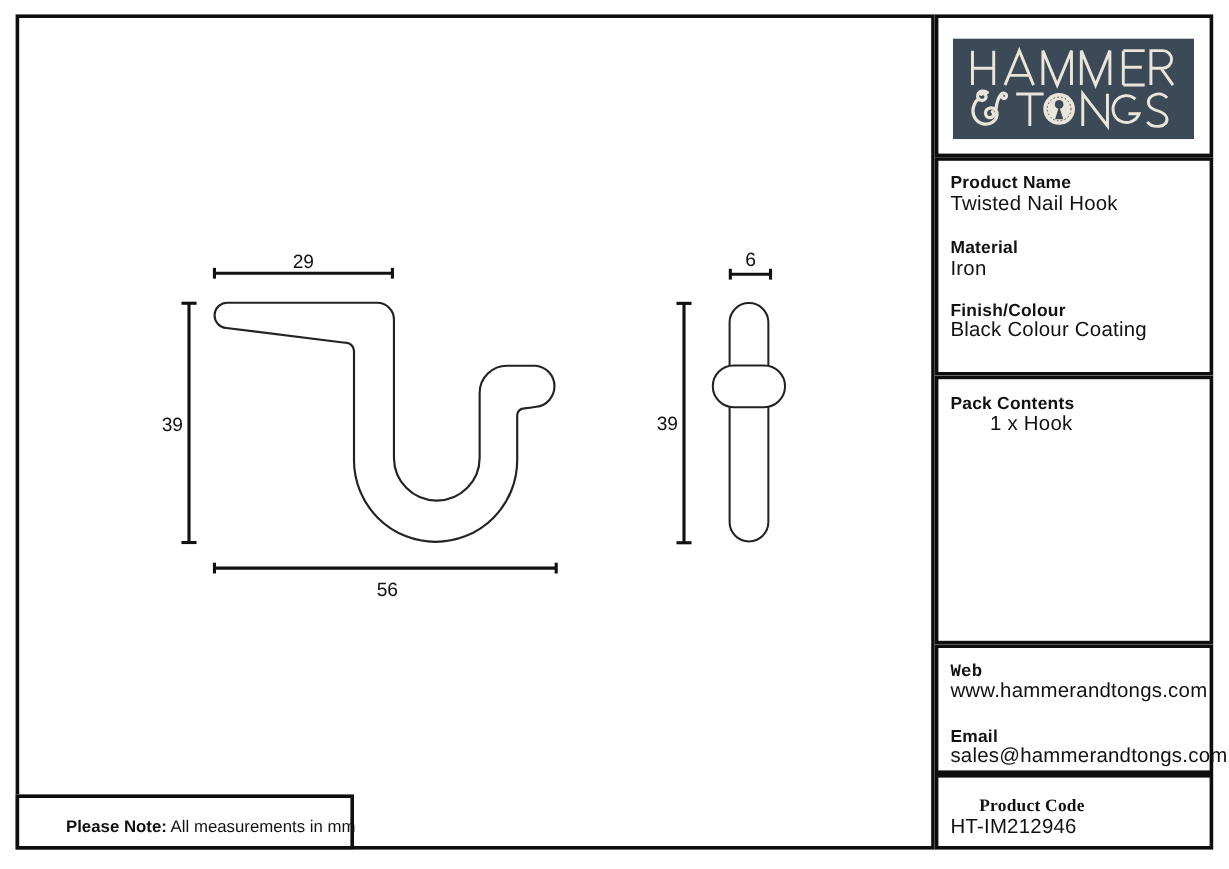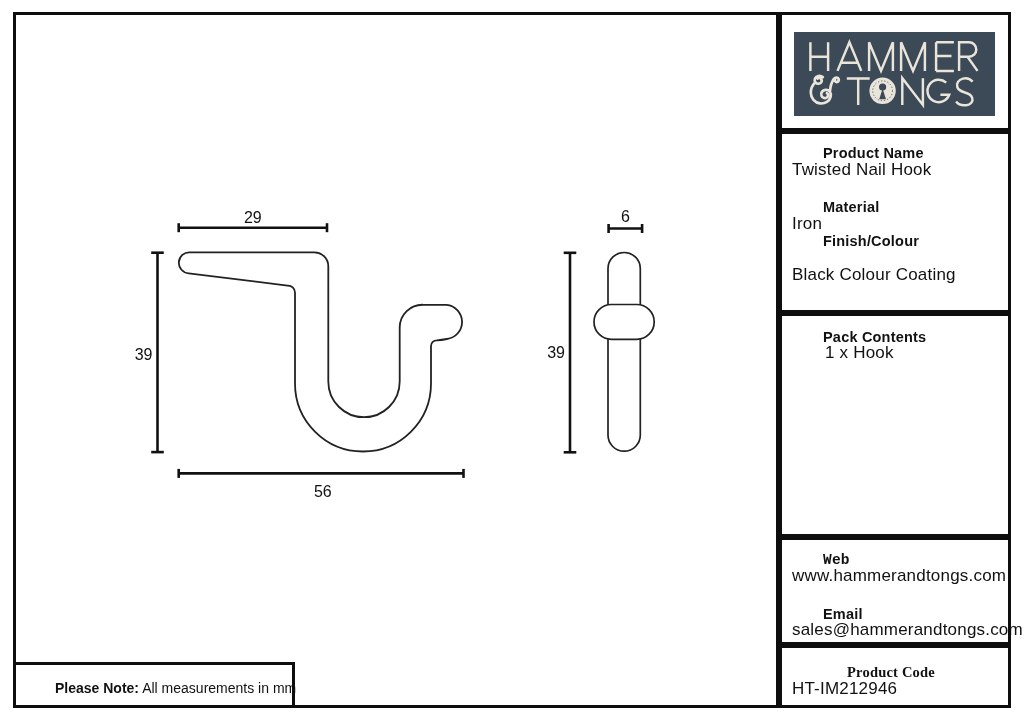--- a/index.html
+++ b/index.html
@@ -1,19 +1,19 @@
 <!DOCTYPE html>
 <html><head>
 <meta charset="utf-8">
 <style>
   html,body{margin:0;padding:0;}
   body{width:1024px;height:724px;background:#ffffff;position:relative;
        font-family:"Liberation Sans",sans-serif;overflow:hidden;}
   .box{position:absolute;border:3px solid #0e0e0e;box-sizing:border-box;background:#fff;}
-  .hdr{font-weight:bold;font-size:14.5px;color:#111;letter-spacing:0.2px;margin-left:31px;}
+  .hdr{font-weight:bold;font-size:14.5px;color:#111;letter-spacing:0.2px;}
   .val{font-weight:normal;font-size:17px;color:#111;letter-spacing:0.2px;}
   .tx{position:absolute;line-height:16.5px;}
 </style>
 </head>
 <body>
 
 <div class="box" style="left:13px;top:12px;width:766px;height:696px;"></div>
 
 <svg style="position:absolute;left:0;top:0;" width="1024" height="724" viewBox="0 0 1024 724">
 
@@ -134,21 +134,21 @@
 <div class="box" style="left:779px;top:131px;width:232px;height:182px;"></div>
 
 <div class="tx hdr" style="left:792px;top:145px;">Product Name</div>
 
 <div class="tx val" style="left:792px;top:162px;">Twisted Nail Hook</div>
 
 <div class="tx hdr" style="left:792px;top:199px;">Material</div>
 
 <div class="tx val" style="left:792px;top:216px;">Iron</div>
 
-<div class="tx hdr" style="left:792px;top:233px;text-align:right;">Finish/Colour</div>
+<div class="tx hdr" style="left:792px;top:251px;text-align:right;">Finish/Colour</div>
 
 <div class="tx val" style="left:792px;top:267px;">Black Colour Coating</div>
 
 <div class="box" style="left:779px;top:313px;width:232px;height:224px;"></div>
 
 <div class="tx hdr" style="left:792px;top:329px;">Pack Contents</div>
 
 <div class="tx val" style="left:825px;top:345px;">1 x Hook</div>
 
 <div class="box" style="left:779px;top:537px;width:232px;height:108px;"></div>

